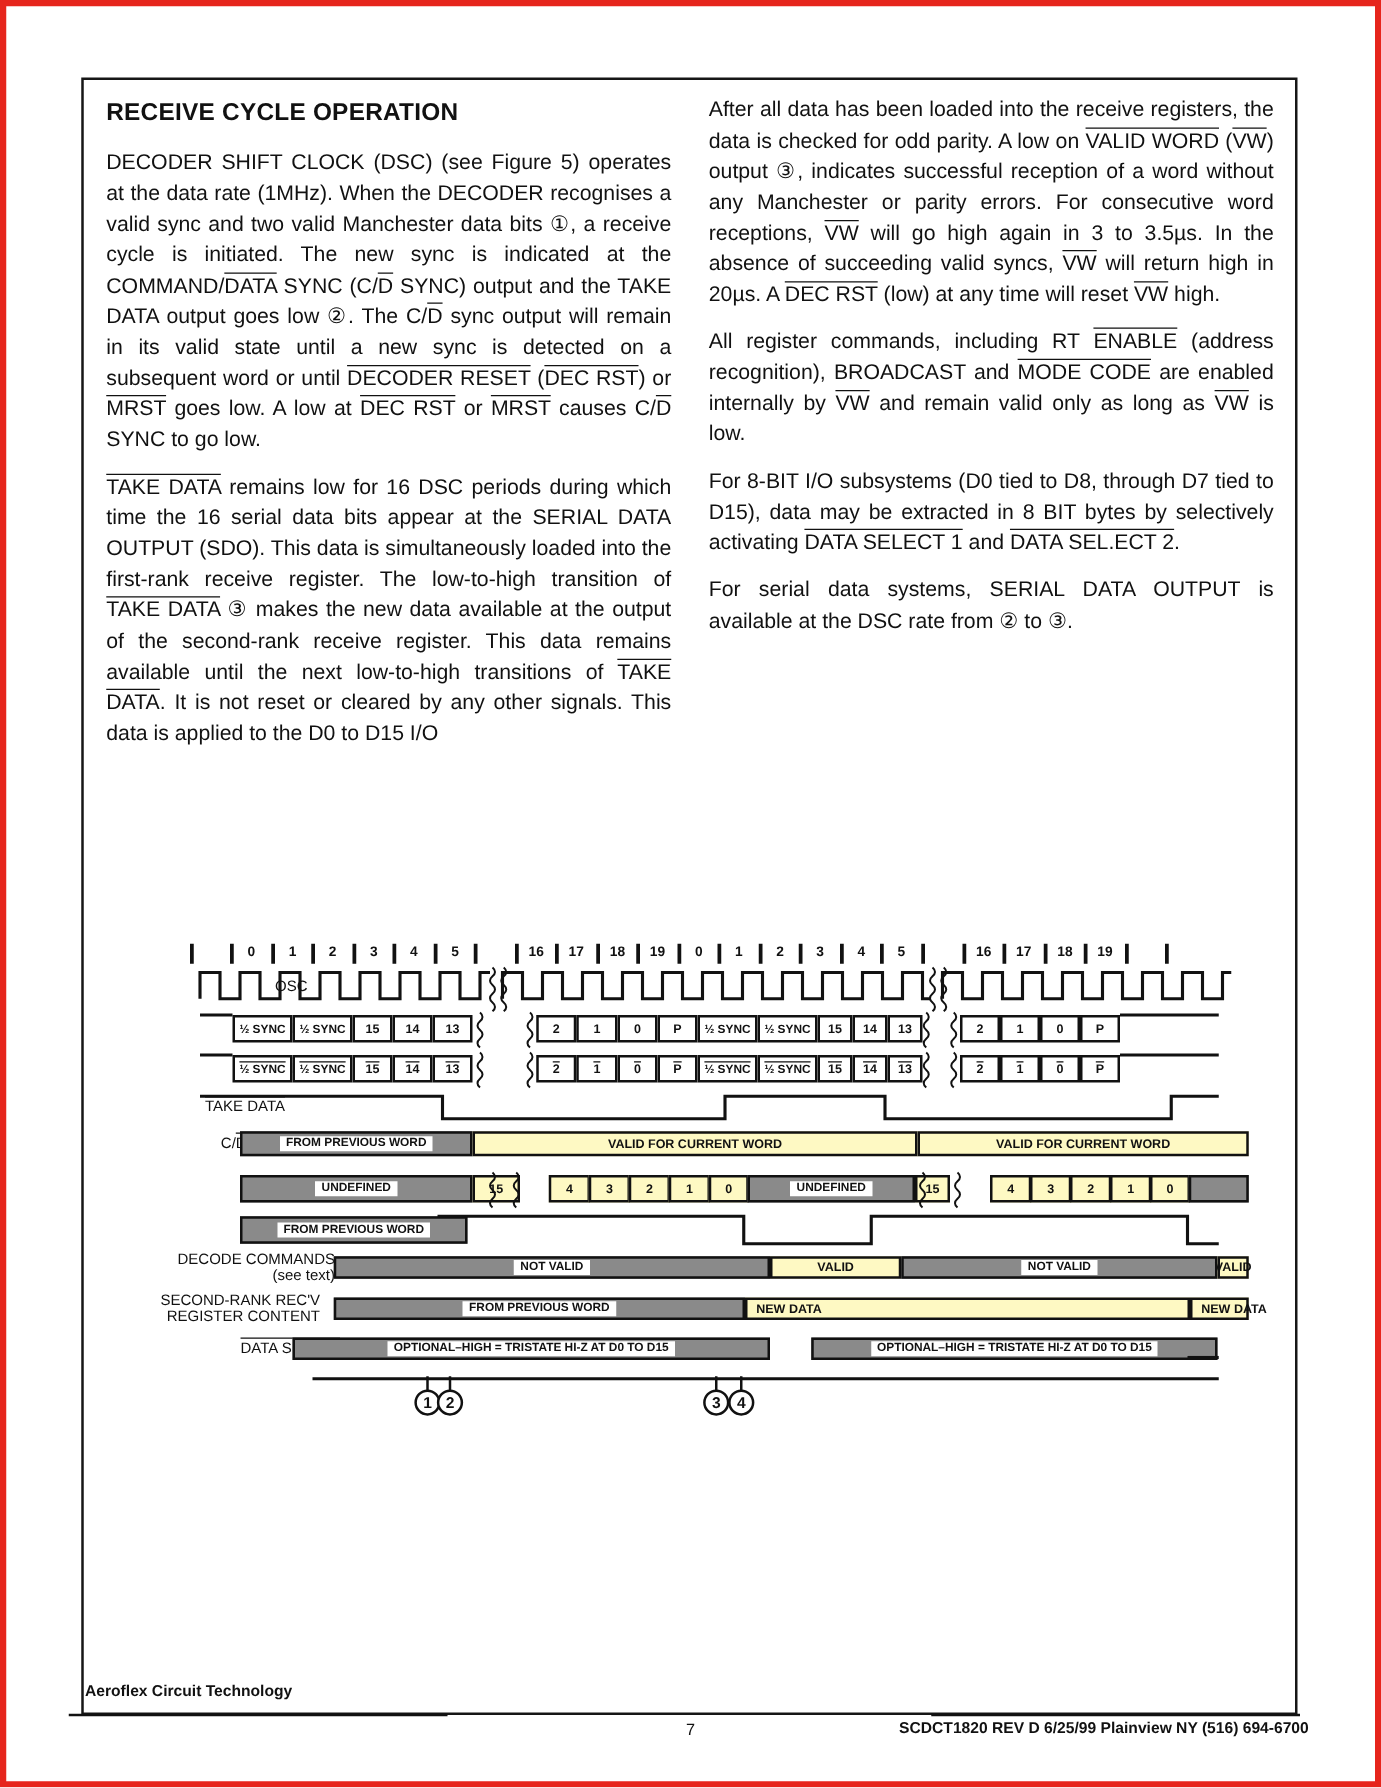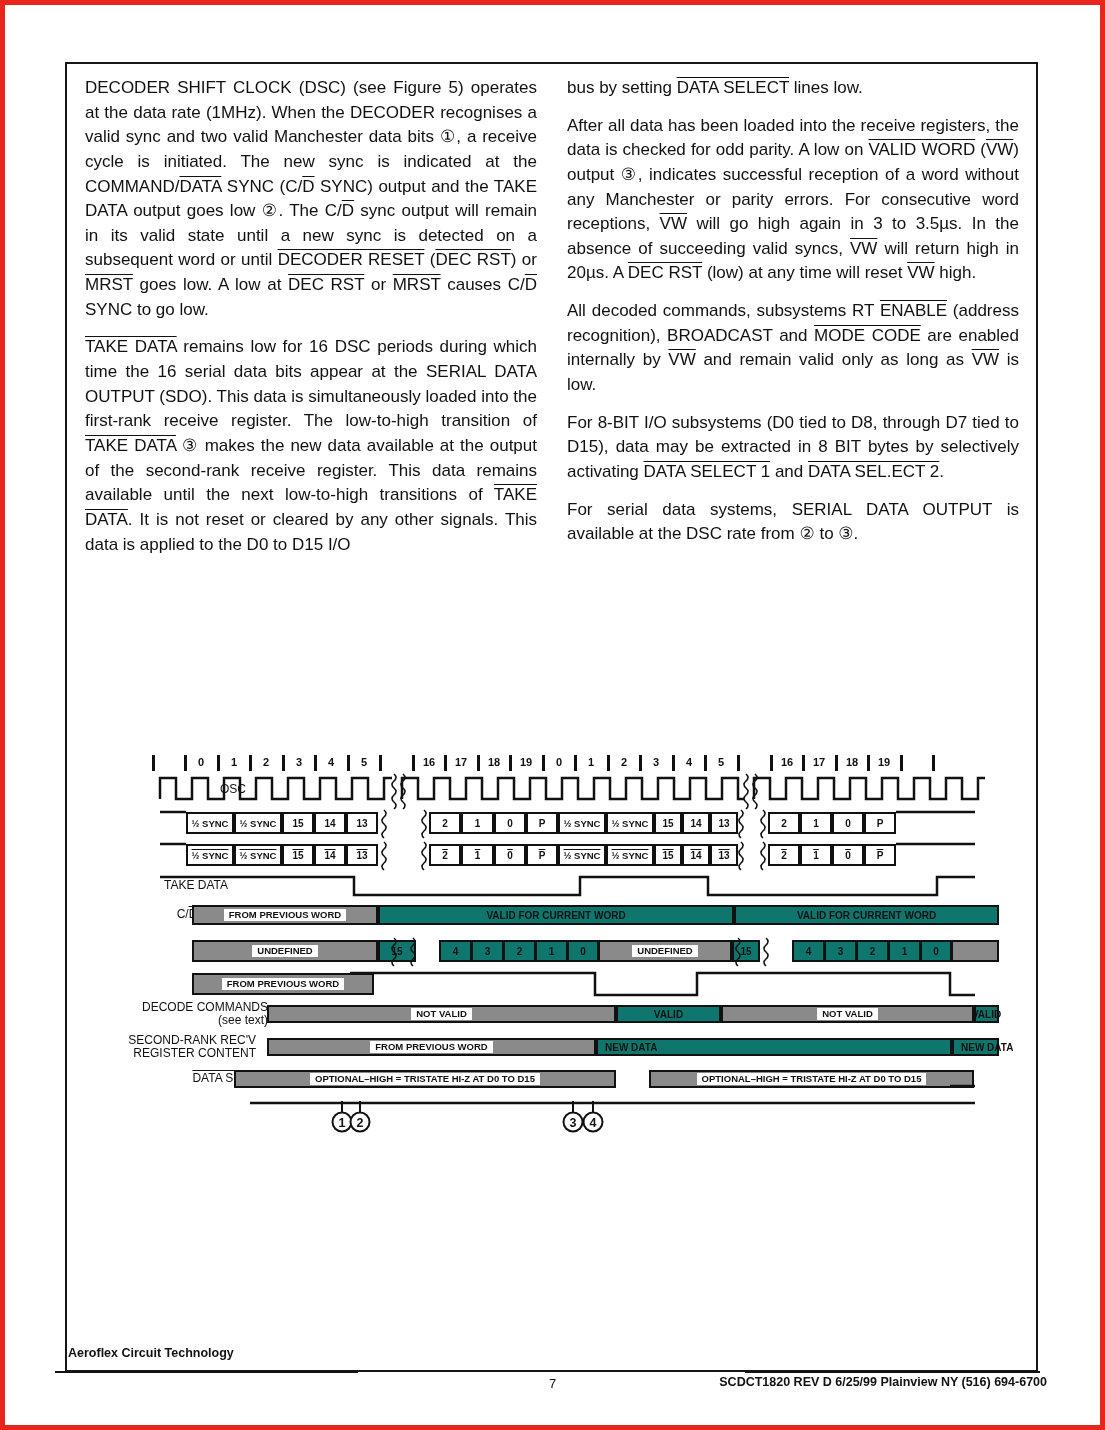--- a/index.html
+++ b/index.html
@@ -19,46 +19,46 @@
   #diagram .ticklab{position:absolute;width:30px;text-align:center;font-size:11px;font-weight:bold;}
   #diagram .rowlab{position:absolute;width:220px;text-align:right;font-size:12px;
         font-weight:normal;line-height:13px;white-space:nowrap;}
   #diagram .cell{position:absolute;box-sizing:border-box;border:2px solid #111;background:#fff;
         display:flex;align-items:center;justify-content:center;
         font-size:10px;font-weight:bold;white-space:nowrap;}
   #diagram .seg{position:absolute;box-sizing:border-box;border:2px solid #111;
         display:flex;align-items:center;justify-content:center;
         font-size:10px;font-weight:bold;white-space:nowrap;overflow:visible;margin-left:24px;}
   #diagram .seg.gray{background:#8a8a8a;}
-  #diagram .seg.white{background:#0f766e;}
+  #diagram .seg.white{background:#fef9c3;}
   #diagram .seg .boxlabel{background:#fff;padding:0 5px;line-height:12px;font-size:9.5px;}
   #diagram .seg.left{justify-content:flex-start;padding-left:7px;}
   #dg-svg{position:absolute;left:0;top:0;z-index:4;pointer-events:none;}
   .caption{position:absolute;left:65px;top:1194px;width:973px;text-align:center;
         font-size:20px;font-weight:bold;z-index:2;}
   .f-rule{position:absolute;height:2px;background:#111;top:1371px;z-index:2;}
   .f-left{position:absolute;left:68px;top:1346px;font-weight:bold;font-size:12.5px;z-index:2;}
   .f-page{position:absolute;left:0;right:0;text-align:center;top:1376px;font-size:13px;z-index:2;}
   .f-right{position:absolute;right:58px;top:1375px;font-weight:bold;font-size:12.5px;z-index:2;}
 </style>
 </head>
 <body>
 
 <div class="page">
   <div class="content-box"></div>
 
   <div class="cols">
     <div class="col" id="col-left">
+      <div class="title">RECEIVE CYCLE OPERATION</div>
     <p><span>DECODER SHIFT CLOCK (DSC) (see Figure 5) operates at the data rate (1MHz). When the DECODER recognises a valid sync and two valid Manchester data bits ①, a receive cycle is initiated. The new sync is indicated at the COMMAND/</span><span class="ov">DATA</span><span> SYNC (C/</span><span class="ov">D</span><span> SYNC) output and the TAKE DATA output goes low ②. The C/</span><span class="ov">D</span><span> sync output will remain in its valid state until a new sync is detected on a subsequent word or until </span><span class="ov">DECODER RESET</span><span> (</span><span class="ov">DEC RST</span><span>) or </span><span class="ov">MRST</span><span> goes low. A low at </span><span class="ov">DEC RST</span><span> or </span><span class="ov">MRST</span><span> causes C/</span><span class="ov">D</span><span> SYNC to go low.</span></p>
         <p><span class="ov">TAKE DATA</span><span> remains low for 16 DSC periods during which time the 16 serial data bits appear at the SERIAL DATA OUTPUT (SDO). This data is simultaneously loaded into the first-rank receive register. The low-to-high transition of </span><span class="ov">TAKE DATA</span><span> ③ makes the new data available at the output of the second-rank receive register. This data remains available until the next low-to-high transitions of </span><span class="ov">TAKE DATA</span><span>. It is not reset or cleared by any other signals. This data is applied to the D0 to D15 I/O</span></p>
       </div>
     <div class="col" id="col-right">
-        <p><span>bus by setting </span><span class="ov">DATA SELECT</span><span> lines low.</span></p>
         <p><span>After all data has been loaded into the receive registers, the data is checked for odd parity. A low on </span><span class="ov">VALID WORD</span><span> (</span><span class="ov">VW</span><span>) output ③, indicates successful reception of a word without any Manchester or parity errors. For consecutive word receptions, </span><span class="ov">VW</span><span> will go high again in 3 to 3.5µs. In the absence of succeeding valid syncs, </span><span class="ov">VW</span><span> will return high in 20µs. A </span><span class="ov">DEC RST</span><span> (low) at any time will reset </span><span class="ov">VW</span><span> high.</span></p>
-        <p><span>All decoded commands, subsystems RT </span><span class="ov">ENABLE</span><span> (address recognition), BROADCAST and </span><span class="ov">MODE CODE</span><span> are enabled internally by </span><span class="ov">VW</span><span> and remain valid only as long as </span><span class="ov">VW</span><span> is low.</span></p>
+        <p><span>All register commands, including RT </span><span class="ov">ENABLE</span><span> (address recognition), BROADCAST and </span><span class="ov">MODE CODE</span><span> are enabled internally by </span><span class="ov">VW</span><span> and remain valid only as long as </span><span class="ov">VW</span><span> is low.</span></p>
         <p><span>For 8-BIT I/O subsystems (D0 tied to D8, through D7 tied to D15), data may be extracted in 8 BIT bytes by selectively activating </span><span class="ov">DATA SELECT 1</span><span> and </span><span class="ov">DATA SEL.ECT 2</span><span>.</span></p>
         <p><span>For serial data systems, SERIAL DATA OUTPUT is available at the DSC rate from ② to ③.</span></p>
       </div>
   </div>
 
   <div id="diagram">
       <div class="tickbar" style="left: 151.5px; top: 755px;"></div>
       <div class="tickbar" style="left: 183.5px; top: 755px;"></div>
       <div class="tickbar" style="left: 216.5px; top: 755px;"></div>
       <div class="tickbar" style="left: 248.5px; top: 755px;"></div>

